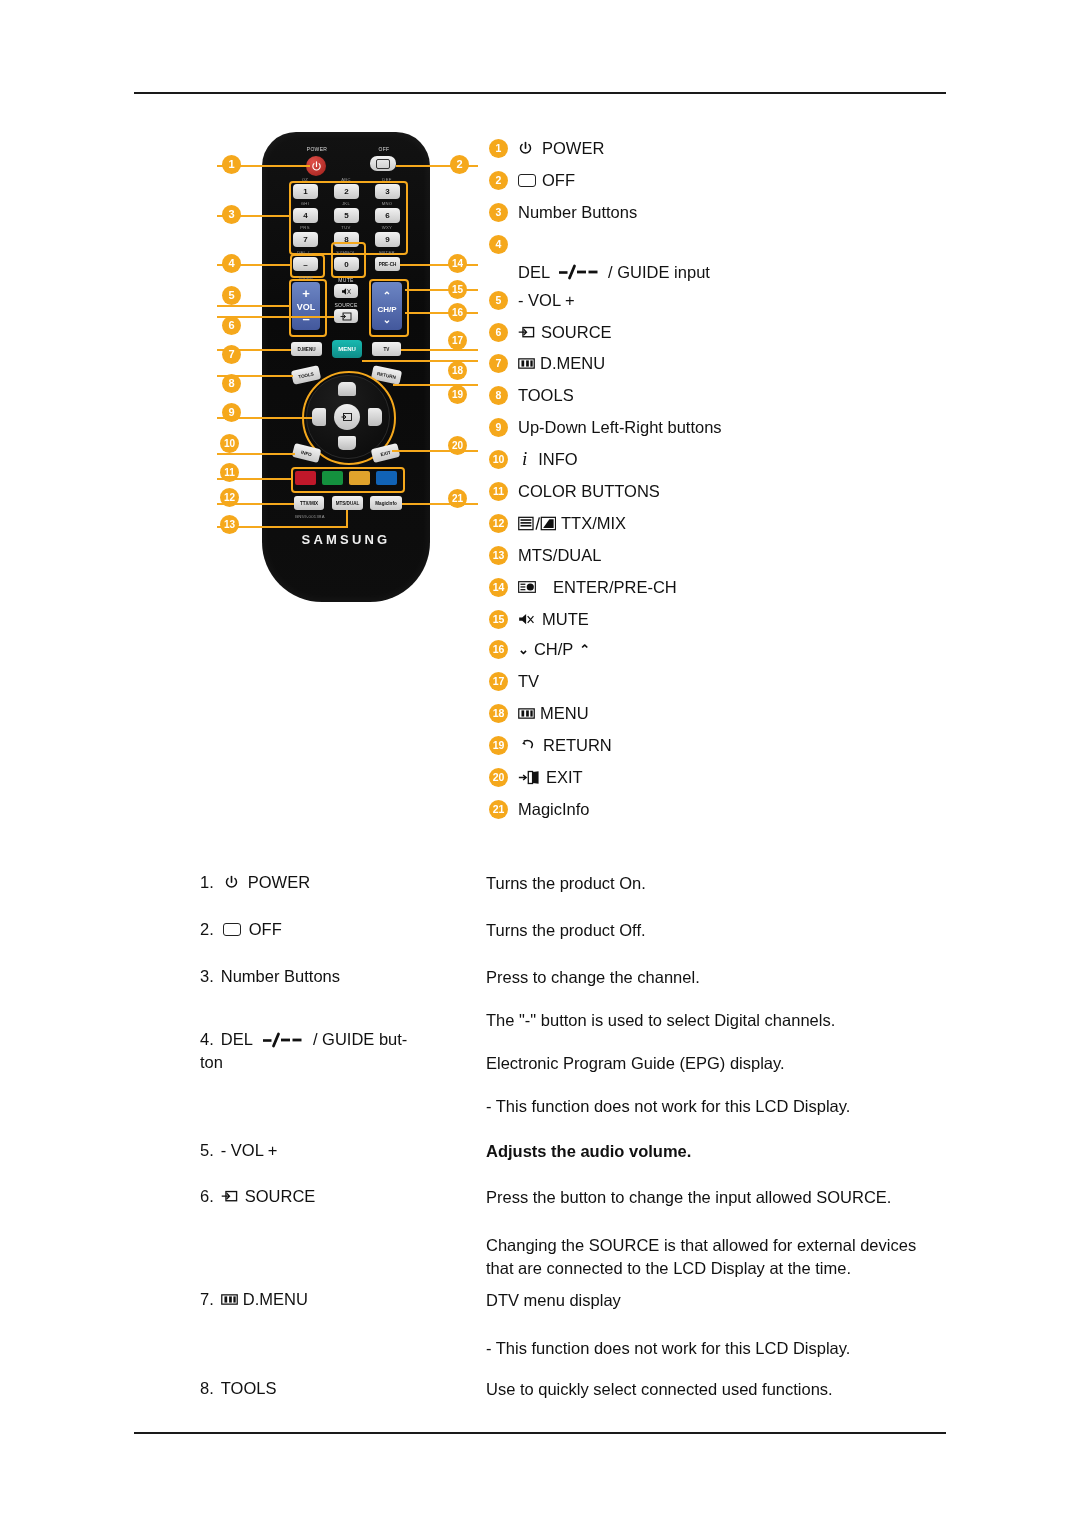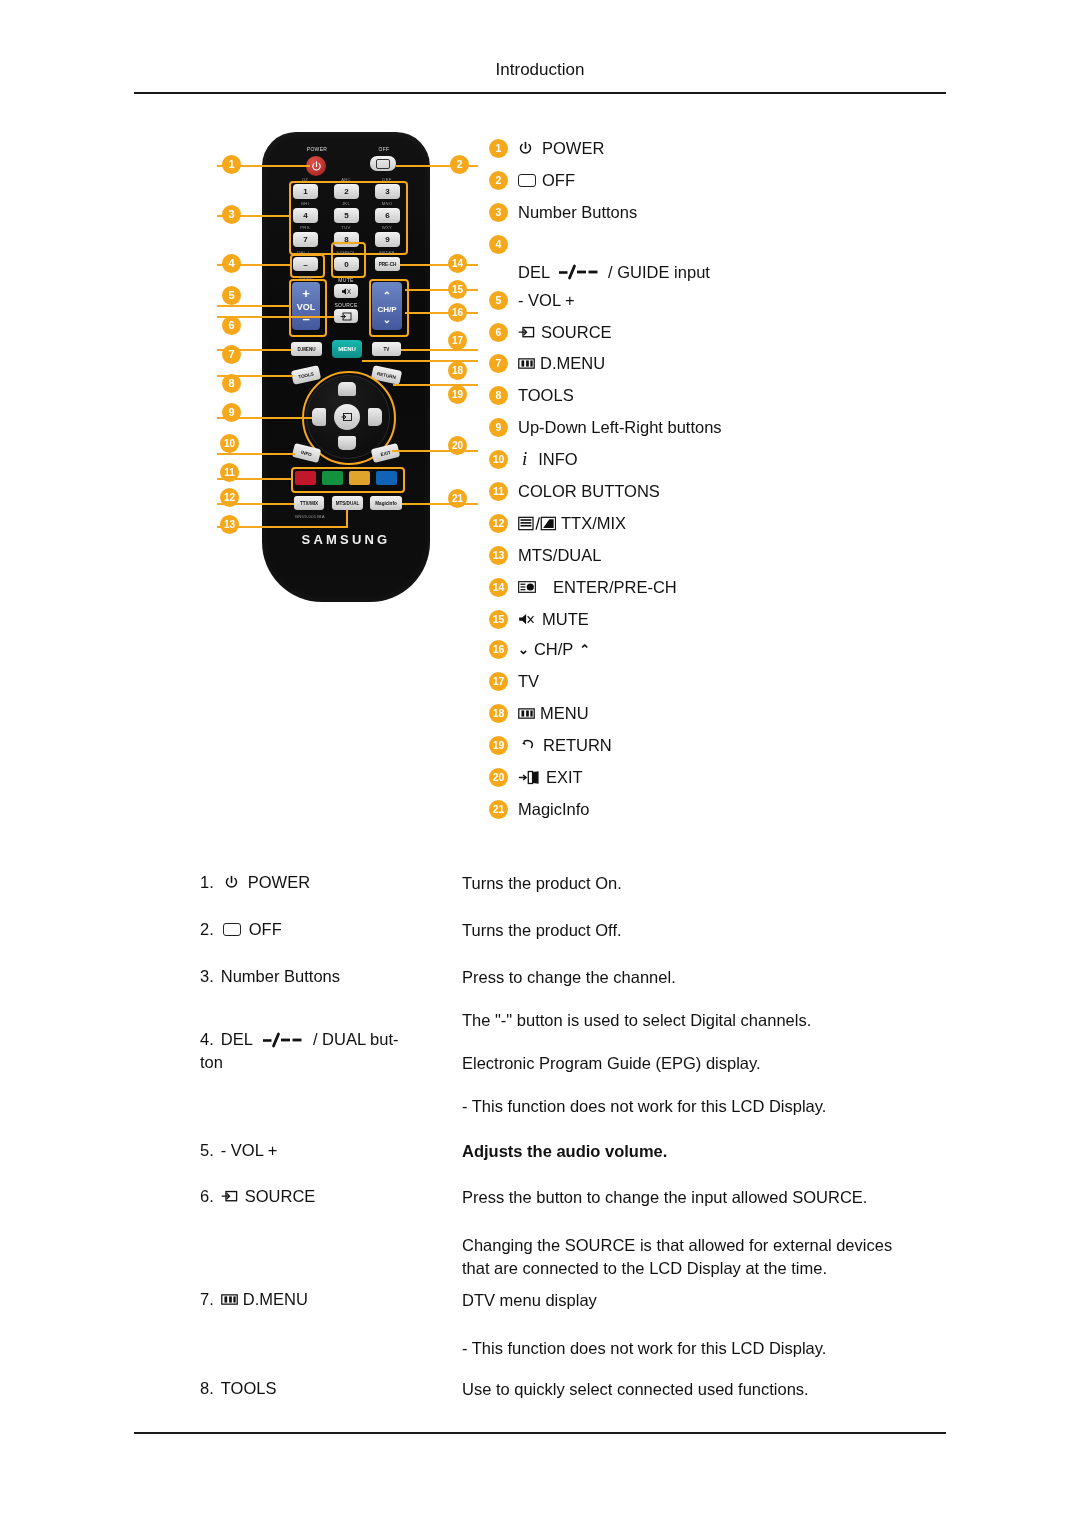--- a/index.html
+++ b/index.html
@@ -99,28 +99,27 @@
   .ico-ttx{width:38px;height:15px;}
   .ico-enter{width:18px;height:14px;}
   .ico-mute{width:17px;height:15px;}
   .ico-chev{font-size:13px;font-weight:bold;}
   .ico-return{width:15px;height:15px;}
   .ico-exit{width:24px;height:15px;}
 
   
   .desc{position:absolute;left:200px;top:872px;width:760px;font-size:16.5px;color:#111;}
   .d-left{position:absolute;width:255px;line-height:1.3;}
-  .d-right{position:absolute;left:262px;width:490px;line-height:1.45;}
+  .d-right{position:absolute;left:286px;width:490px;line-height:1.45;}
 </style>
 </head>
 <body>
 
 <div class="page">
 
-  <div class="header">Introduction</div>
   <div class="rule-top"></div>
   <div class="rule-bottom"></div>
 
   <div class="remote-wrap">
     <div class="remote-body"></div>
 
     <div class="rm-lbl" style="left:28px;top:14px;width:54px;">POWER</div>
     <div class="key red-round" style="left:44px;top:24px;width:20px;height:20px;">
       <svg width="11" height="11" viewBox="0 0 24 24">
           <path d="M12 2v10" stroke="#fff" stroke-width="2.6" fill="none" stroke-linecap="round"></path>
@@ -508,21 +507,21 @@
         <span>4.</span>
         <span style="margin-left:7px;">DEL</span>
         <span style="margin-left:9px;display:inline-flex;">
           <svg class="ico ico-dash" viewBox="0 0 42 16">
             <rect x="1" y="7.2" width="8.5" height="2.6" fill="#111"></rect>
             <path d="M16.5 2 L11.5 14" stroke="#111" stroke-width="2.8" stroke-linecap="round"></path>
             <rect x="19" y="6.6" width="9" height="2.8" fill="#111"></rect>
             <rect x="30.5" y="6.6" width="9" height="2.8" fill="#111"></rect>
           </svg>
         </span>
-        <span style="margin-left:9px;">/ DUAL but-</span>
+        <span style="margin-left:9px;">/ GUIDE but-</span>
       </div>
       <div style="margin-top:2px;">ton</div>
     </div>
     <div class="d-right" style="top:137px;">The "-" button is used to select Digital channels.</div>
     <div class="d-right" style="top:180px;">Electronic Program Guide (EPG) display.</div>
     <div class="d-right" style="top:223px;">- This function does not work for this LCD Display.</div>
 
     <div class="d-left" style="top:268px;display:flex;align-items:center;">
       <span>5.</span>
       <span style="margin-left:7px;">- VOL +</span>

